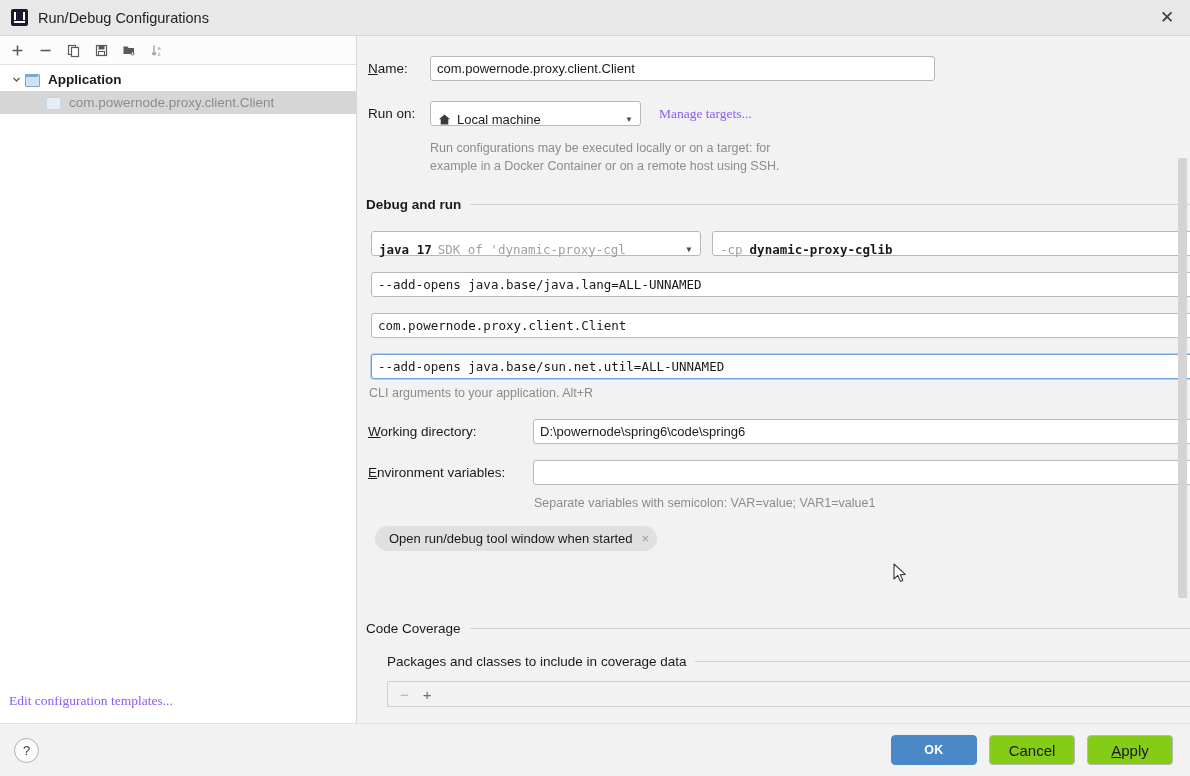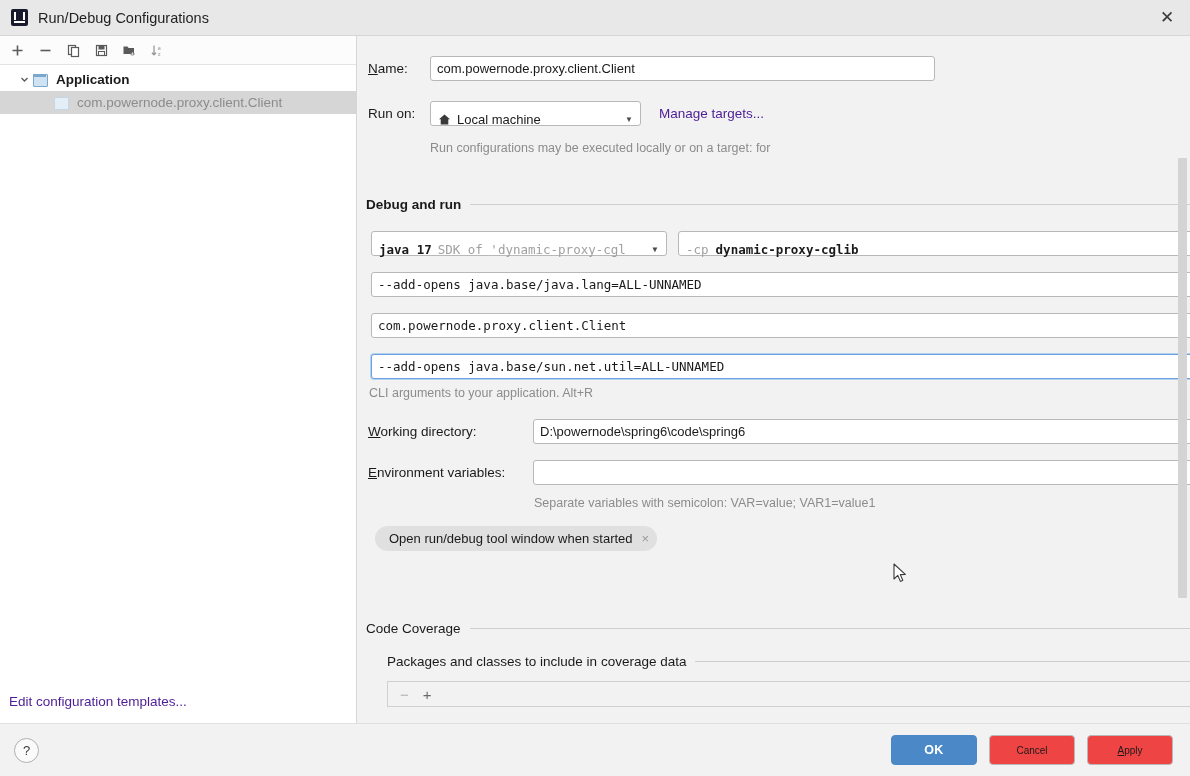--- a/index.html
+++ b/index.html
@@ -106,21 +106,21 @@
 
   .tree {
     flex: 1;
     overflow: hidden;
     padding-top: 3px;
   }
   .tree-row {
     height: 23px;
     display: flex;
     align-items: center;
-    padding-left: 16px;
+    padding-left: 8px;
     cursor: pointer;
     font-size: 13.5px;
   }
   .tree-row.selected { background: #d6d6d6; }
   .arrow {
     width: 17px; flex: none;
     display: flex; align-items: center; justify-content: center;
     color: #5a5a5a;
     font-size: 10px;
   }
@@ -151,23 +151,24 @@
 
   .left-footer {
     flex: none;
     height: 44px;
     display: flex;
     align-items: center;
     padding-left: 9px;
     background: #ffffff;
   }
   .link {
-    color: #4c1d95;
+    color: #8b5cf6;
     cursor: pointer;
     font-size: 13.5px;
+    font-family: Liberation Serif, serif;
   }
 
   
   .right-pane {
     flex: 1;
     background: #f2f2f2;
     position: relative;
     overflow: hidden;
   }
   .rp-inner { position: absolute; inset: 0; padding: 0; }
@@ -303,22 +304,22 @@
     position: absolute;
     right: 17px;
     display: flex;
     gap: 12px;
   }
   .btn {
     min-width: 84px;
     height: 28px;
     border-radius: 4px;
     border: 1px solid #b8b8b8;
-    background: #ef4444;
-    font-size: 10px;
+    background: #84cc16;
+    font-size: 15px;
     color: #1a1a1a;
     display: flex; align-items: center; justify-content: center;
     cursor: pointer;
     font-family: "Liberation Sans", sans-serif;
   }
   .btn.primary {
     background: #4a88c7;
     border-color: #4a88c7;
     color: #ffffff;
     font-weight: bold;
@@ -442,30 +443,31 @@
               <path d="M6.5 1.5 L12 6.2 H10.3 V11.5 H2.7 V6.2 H1 Z" fill="#3a3a3a"></path>
             </svg>
             <span>Local machine</span>
             <span class="caret">▼</span>
           </div>
           <span class="link" style="margin-left:18px">Manage targets...</span>
         </div>
 
         <div style="position:absolute; left:73px; top:105px;">
           <div class="hint">Run configurations may be executed locally or on a target: for</div>
+          <div class="hint" style="margin-top:4px">example in a Docker Container or on a remote host using SSH.</div>
         </div>
 
         <div class="row" style="position:absolute; left:9px; top:161px; width:1137px;">
           <span class="sect-title">Debug and run</span>
           <span class="sect-line"></span>
 
         </div>
 
         <div class="row" style="position:absolute; left:14px; top:195px; width:1127px;">
-          <div class="combo mono" style="width:296px; font-family:'DejaVu Sans Mono',monospace; font-size:12.5px;">
+          <div class="combo mono" style="width:330px; font-family:'DejaVu Sans Mono',monospace; font-size:12.5px;">
             <span style="font-weight:bold;color:#1a1a1a">java 17</span>
             <span style="margin-left:6px;color:#a0a0a0;overflow:hidden;white-space:nowrap">SDK of 'dynamic-proxy-cgl</span>
             <span class="caret">▼</span>
           </div>
           <div class="combo mono" style="margin-left:11px; flex:1; font-family:'DejaVu Sans Mono',monospace; font-size:12.5px;">
             <span style="color:#a0a0a0">-cp</span>
             <span style="margin-left:7px;font-weight:bold">dynamic-proxy-cglib</span>
 
           </div>
         </div>

